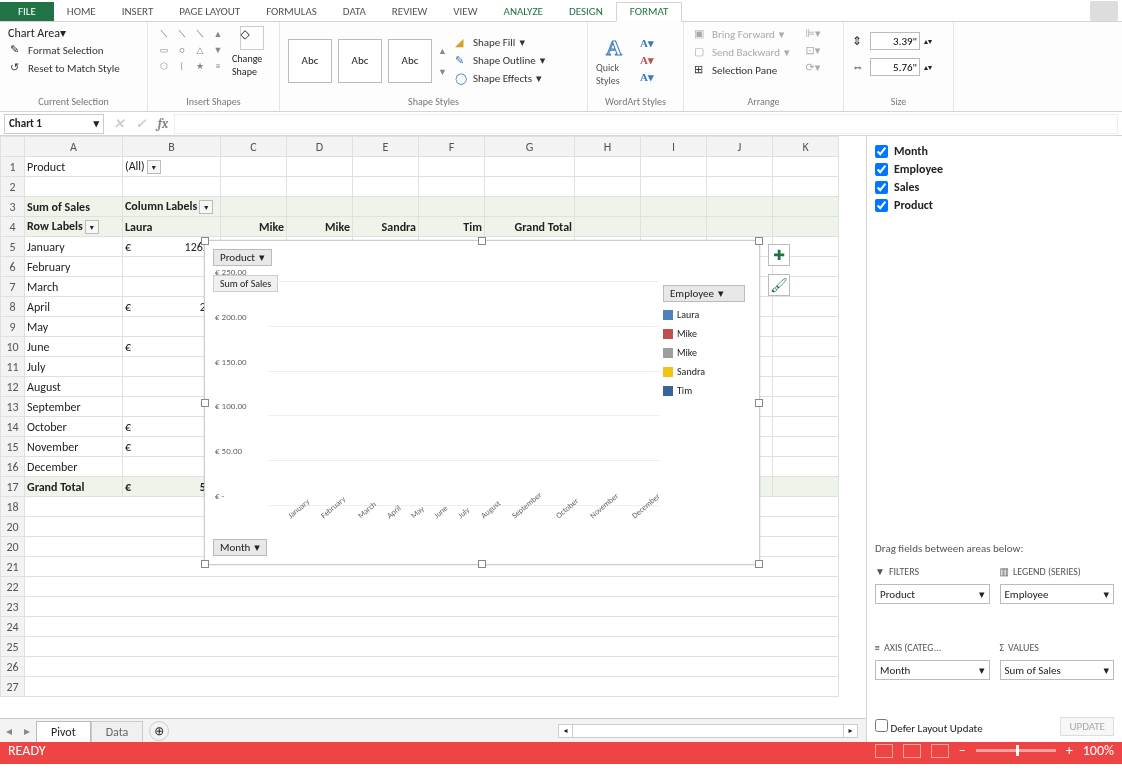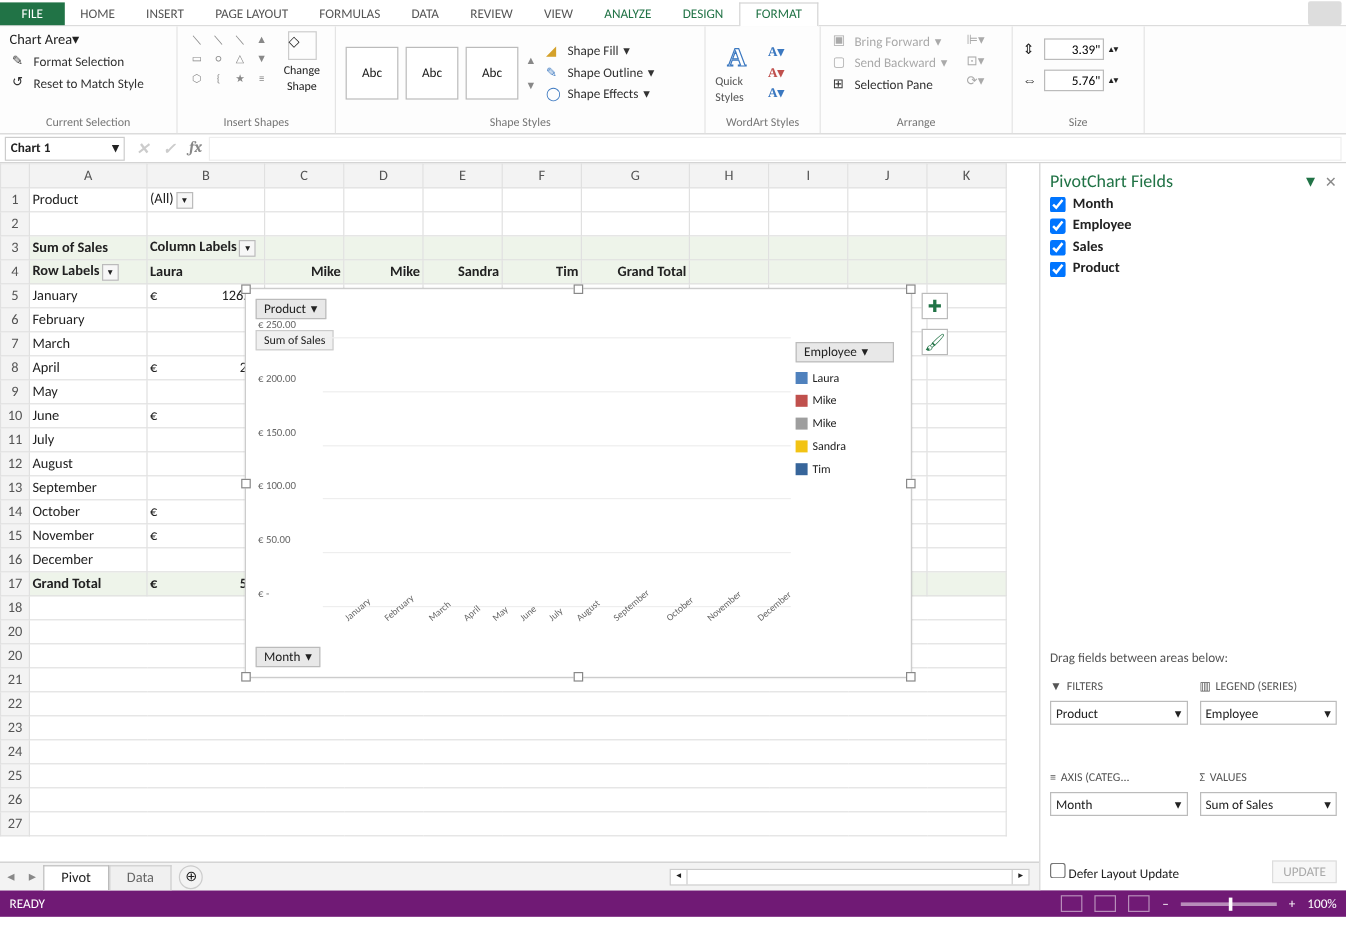--- a/index.html
+++ b/index.html
@@ -87,21 +87,21 @@
 .pane .footer button { padding:2px 8px; font-size:11px; color:#aaa; border:1px solid #ddd; background:#f7f7f7;}
 
 
 .sheetbar { position:absolute; left:0; right:0; bottom:0; height:24px; border-top:1px solid #ccc; display:flex; align-items:center; background:#f3f3f3; }
 .sheetbar .navbtn { padding:0 6px; color:#888; cursor:pointer; }
 .sheetbar .stab { padding:3px 14px; border:1px solid #bbb; border-bottom:none; background:#fff; font-size:12px; margin-top:2px; cursor:pointer;}
 .sheetbar .stab.inactive { background:#f0f0f0; color:#666; border-color:#ccc;}
 .sheetbar .addtab { width:20px; height:20px; border:1px solid #ccc; border-radius:50%; display:flex;align-items:center;justify-content:center; font-size:12px; margin-left:6px; cursor:pointer;}
 
 
-.status { height: 22px; background: #701a75; color: #fff; display: flex; align-items: center; justify-content: space-between; padding: 0 8px; font-size: 11px; }
+.status { height: 22px; background: #ef4444; color: #fff; display: flex; align-items: flex-start; justify-content: space-between; padding: 0 8px; font-size: 14px; }
 .status .right { display:flex; align-items:center; gap:10px; }
 .status .vbtn { width:18px;height:14px; border:1px solid rgba(255,255,255,0.5);}
 .status .slider { width:80px; height:3px; background:rgba(255,255,255,0.5); position:relative;}
 .status .slider::after{content:"";position:absolute;left:50%;top:-4px;width:3px;height:11px;background:#fff;}
 </style>
 </head>
 <body>
 
 <div class="tabbar">
   <div class="tab file">FILE</div>
@@ -147,21 +147,21 @@
           <div class="shape-cell">○</div>
           <div class="shape-cell">△</div>
           <div class="shape-cell">▼</div>
         <div class="shape-cell">⬡</div>
           <div class="shape-cell">{</div>
           <div class="shape-cell">★</div>
           <div class="shape-cell">≡</div>
       </div>
       <div class="colstack" style="align-items:center">
         <div style="width:24px;height:24px;border:1px solid #ccc">◇</div>
-        <div style="font-size:10px;text-align:center">Change Shape</div>
+        <div style="font-size:10px;">Change Shape</div>
       </div>
     </div>
     <div class="label">Insert Shapes</div>
   </div>
   <div class="rgroup" style="width:308px">
     <div class="body" style="align-items:center">
       <div class="abc">Abc</div>
       <div class="abc">Abc</div>
       <div class="abc">Abc</div>
       <div style="font-size:9px;color:#888;display:flex;flex-direction:column;gap:10px;padding:4px 0;">
@@ -705,24 +705,20 @@
       <div class="addtab">⊕</div>
       <div style="flex:1"></div>
       <div style="width:300px;height:14px;border:1px solid #ccc;background:#fff;margin-right:8px;position:relative">
         <span style="position:absolute;left:0;top:0;width:14px;height:12px;border-right:1px solid #ccc;text-align:center;font-size:8px">◂</span>
         <span style="position:absolute;right:0;top:0;width:14px;height:12px;border-left:1px solid #ccc;text-align:center;font-size:8px">▸</span>
       </div>
     </div>
   </div>
 
   <div class="pane">
-    <h3>
-        <span>PivotChart Fields</span>
-      <span><span style="margin-right:8px">▾</span><span class="close">✕</span></span>
-      </h3>
     <div class="fieldlist">
       <label>
           <input type="checkbox" checked="" style="">
           <span>Month</span>
         </label>
       <label>
           <input type="checkbox" checked="" style="">
           <span>Employee</span>
         </label>
       <label>

